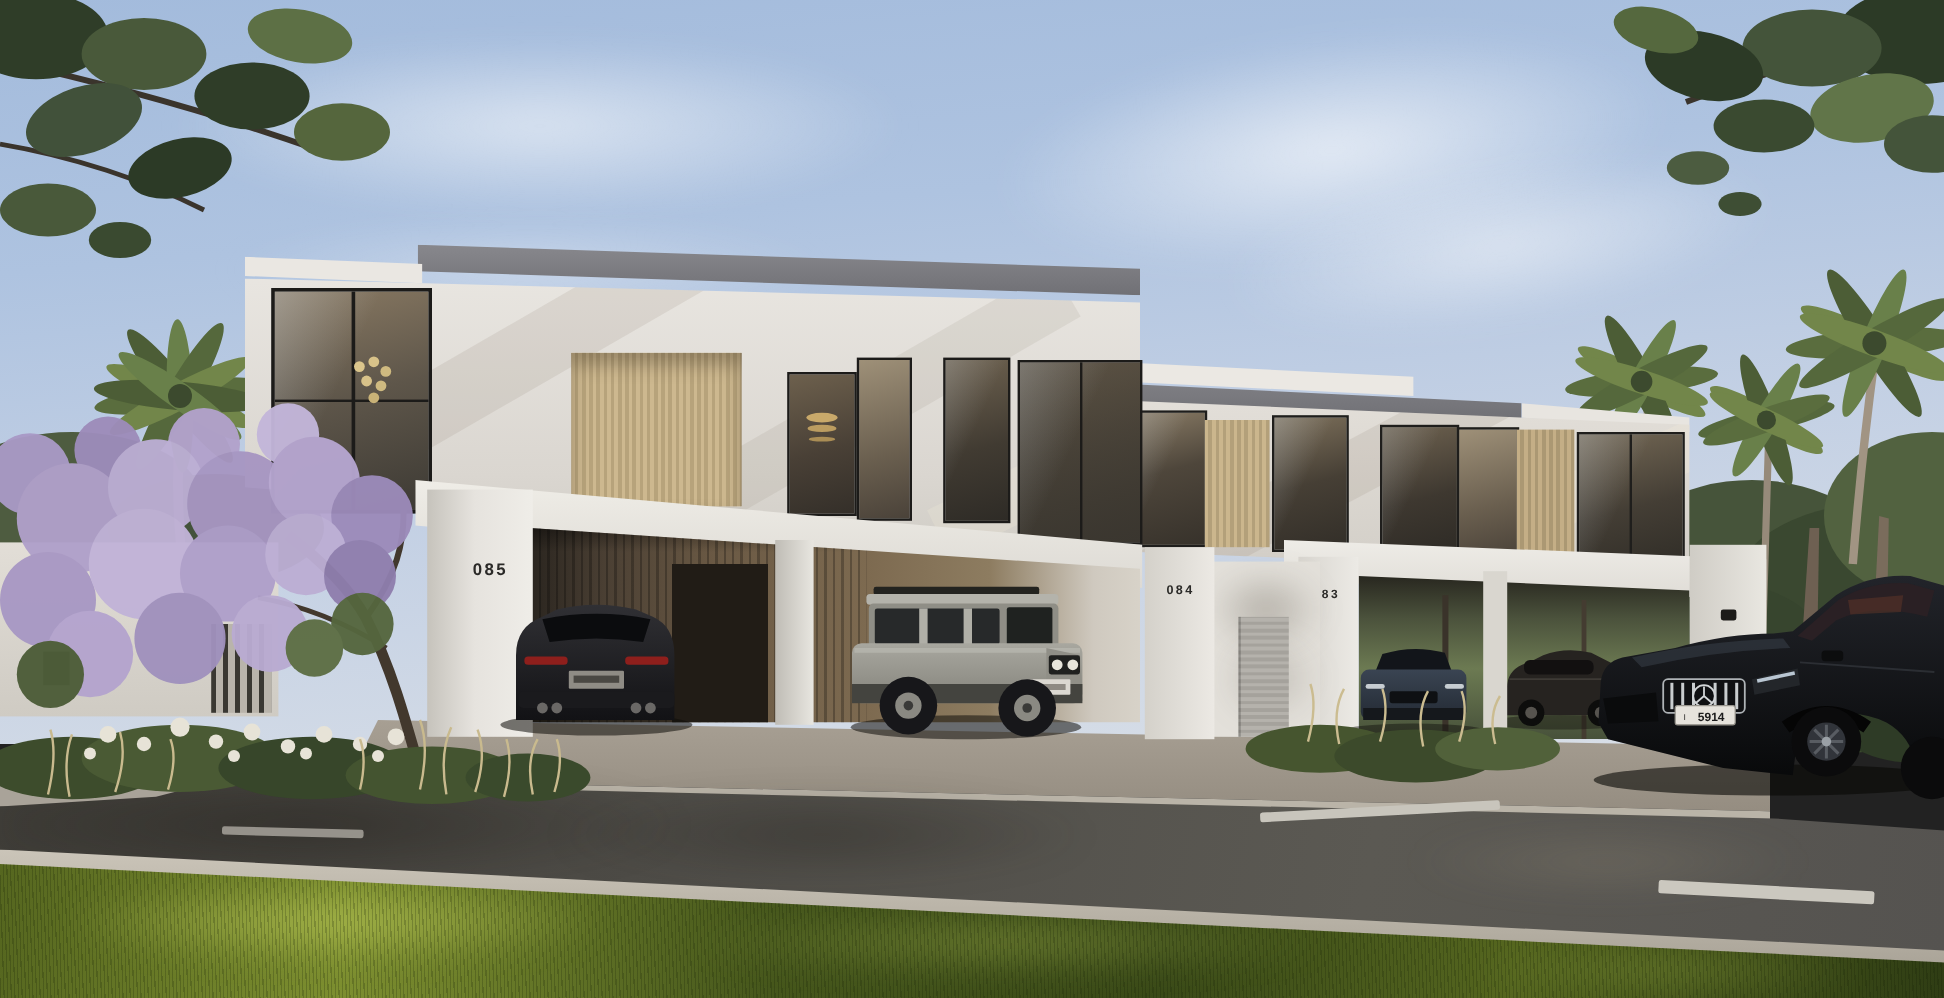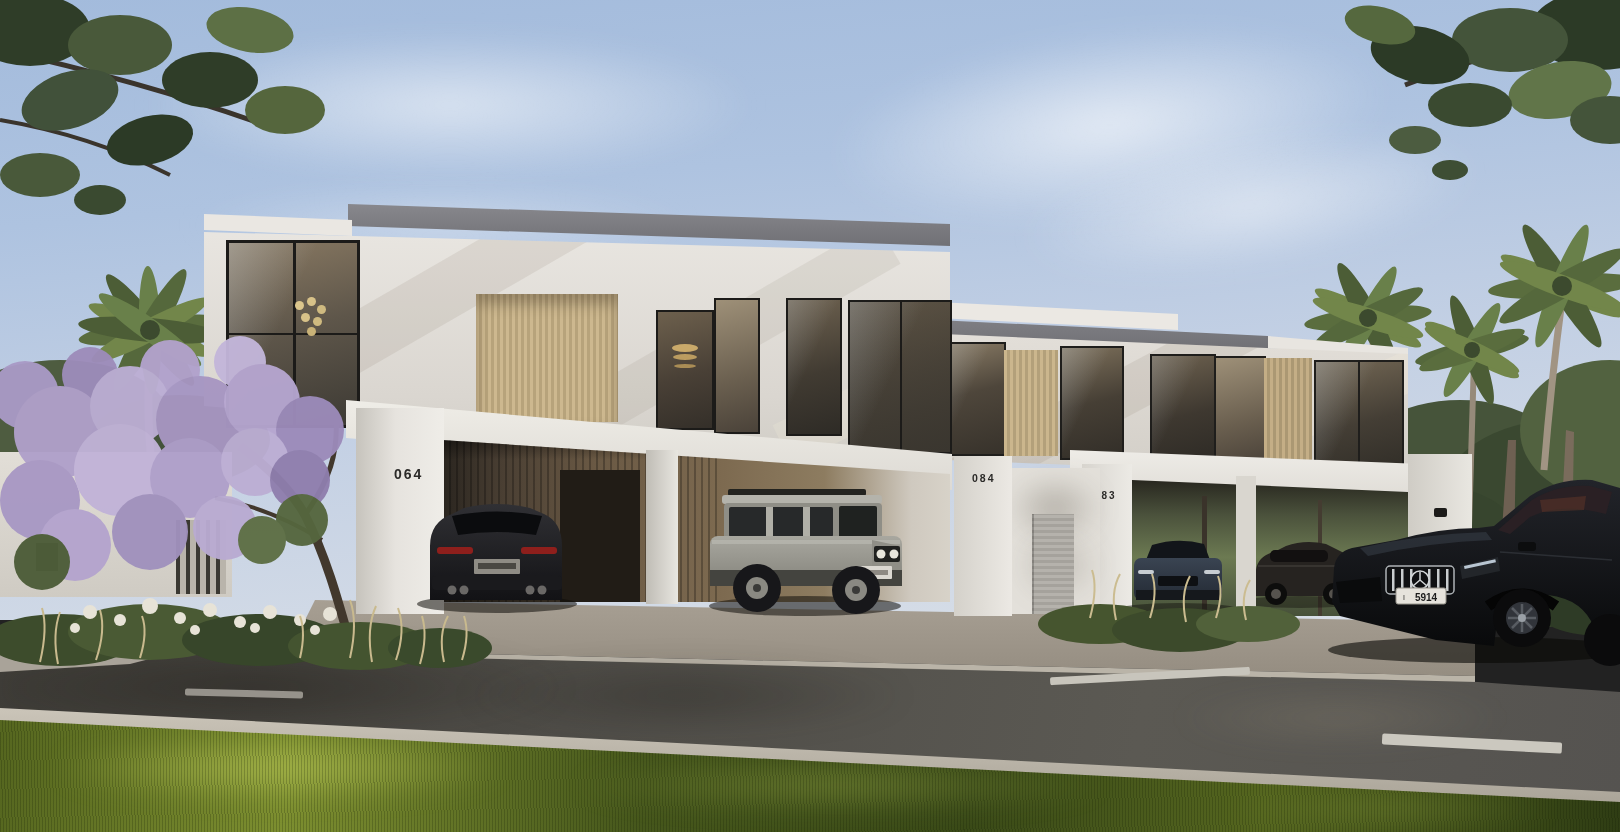--- a/index.html
+++ b/index.html
@@ -161,24 +161,24 @@
     <div class="a" style="left:848px;top:300px;width:100px;height:150px;border:2px solid #1c1b19;background:linear-gradient(115deg,rgba(200,210,220,.28),rgba(200,210,220,0) 45%),linear-gradient(165deg,#5f554660,#3a362f),linear-gradient(165deg,#5f5546,#3a362f);">
       <div class="a" style="left:50px;top:0;width:2px;height:150px;background:#1c1b19;"></div>
     </div>
     <div class="a" style="left:346px;top:390px;width:608px;height:104px;clip-path:polygon(0px 10px,606px 64px,606px 100px,0px 48px);background:linear-gradient(180deg,#f1efe9,#dcd9d3);"></div>
     <div class="a" style="left:442px;top:434px;width:510px;height:170px;clip-path:polygon(0px 6px,508px 40px,508px 168px,0px 168px);background:linear-gradient(90deg,#2a251f 0%,#4a3f33 12%,#6a5944 30%,#7d6a50 55%,#8d7c60 75%,#cfc9bf 92%,#d8d3c9 100%);">
       <div class="a" style="left:0;top:0;width:280px;height:170px;background:repeating-linear-gradient(90deg,rgba(0,0,0,.25) 0 2px,rgba(0,0,0,0) 2px 7px);"></div>
       <div class="a" style="left:118px;top:36px;width:80px;height:134px;background:#211c16;"></div>
       <div class="a" style="left:0;top:0;width:510px;height:26px;background:linear-gradient(180deg,rgba(0,0,0,.5),rgba(0,0,0,0));"></div>
     </div>
     <div class="a" style="left:356px;top:408px;width:88px;height:206px;background:linear-gradient(90deg,#c6c3bc 0%,#e6e3de 45%,#efede8 100%);">
-      <div class="a num" style="left:38px;top:58px;font-size:14px;">064</div>
+      <div class="a num" style="left:38px;top:58px;font-size:14px;">085</div>
     </div>
     <div class="a" style="left:954px;top:456px;width:58px;height:160px;background:linear-gradient(90deg,#d4d1ca,#ece9e4);">
-      <div class="a num" style="left:18px;top:16px;font-size:10.5px;">084</div>
+      <div class="a num" style="left:18px;top:30px;font-size:10.5px;">084</div>
     </div>
   </div>
 
   <svg width="1620" height="832" viewBox="0 0 1620 832">
     <defs>
       <linearGradient id="c1g" x1="0" y1="0" x2="0" y2="1">
           <stop offset="0" stop-color="#303034"></stop>
           <stop offset="1" stop-color="#121215"></stop>
         </linearGradient>
       <linearGradient id="defg" x1="0" y1="0" x2="0" y2="1">

